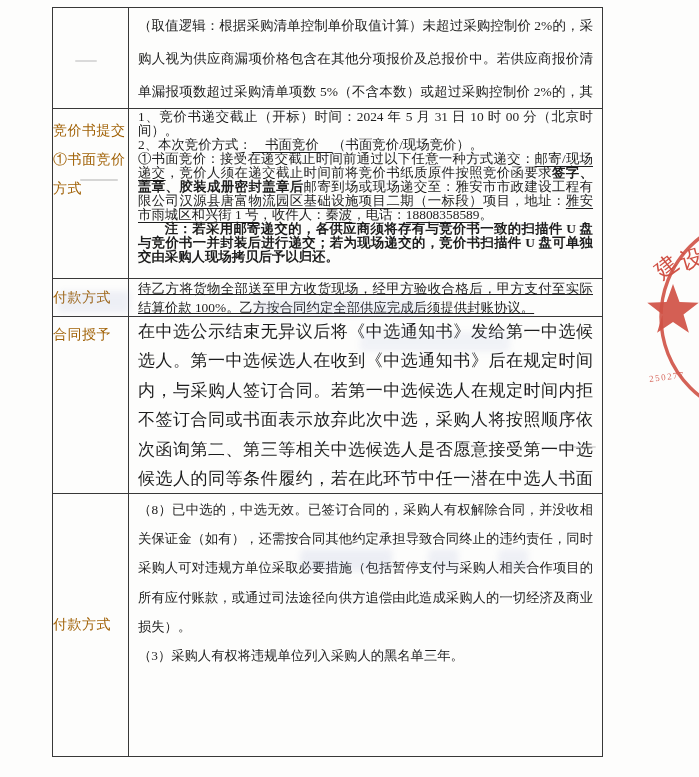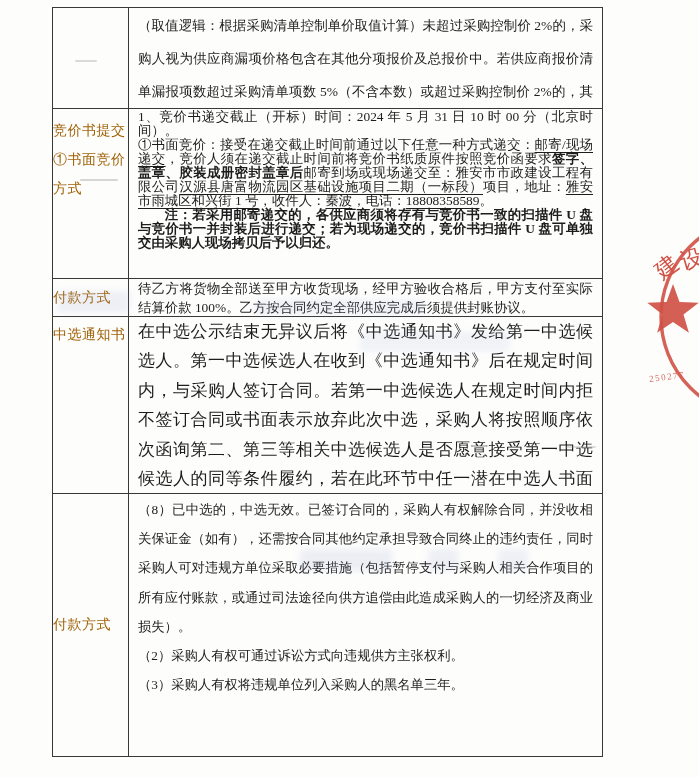--- a/index.html
+++ b/index.html
@@ -33,21 +33,21 @@
   }
   .r2 .t-label{justify-content:flex-start;padding-top:7px;line-height:29px;}
   .r4 .t-label{justify-content:flex-start;padding-top:7px;}
   .t-content{
     flex:1;box-sizing:border-box;padding:0 9px;overflow:hidden;
     text-align:justify;word-break:break-all;color:#1d1d1d;
   }
   .t-content p{margin:0;text-align:justify;}
   .r1 .t-content{font-size:13.5px;line-height:33.2px;padding-top:1px;}
   .r2 .t-content{font-size:13.4px;line-height:14px;padding-top:1px;}
-  .r3 .t-content{font-size:13.4px;line-height:18.8px;padding-top:1px;}
+  .r3 .t-content{font-size:13.4px;line-height:18.8px;padding-top:1px;text-decoration:underline;}
   .r4 .t-content{font-size:17px;line-height:29.4px;}
   .r5 .t-content{font-size:13.3px;line-height:29.2px;padding-top:1px;}
   .indent{text-indent:2em;}
   .seg-b{font-weight:bold;}
   .seg-u{text-decoration:underline;text-underline-offset:2.5px;}
   
   .seal{position:absolute;left:647px;top:236px;width:52px;height:162px;overflow:hidden;}
   .seal svg{display:block;}
   
   .bleed{position:absolute;background:#8a97c9;filter:blur(3px);border-radius:4px;transform:scaleX(-1) skewX(3deg);}
@@ -68,50 +68,50 @@
     </div>
 
     <div class="t-row r2">
       <div class="t-label">
         <span>竞价书提交</span>
         <span>①书面竞价</span>
         <span>方式</span>
       </div>
       <div class="t-content">
         <p><span>1、竞价书递交截止（开标）时间：2024 年 5 月 31 日 10 时 00 分（北京时间）。</span></p>
+        <p><span>2、本次竞价方式：</span><span class="seg-u">　书面竞价　</span><span>（书面竞价/现场竞价）。</span></p>
         <p><span>①书面竞价：接受在递交截止时间前通过以下任意一种方式递交：</span><span class="seg-u">邮寄/现场递交</span><span>，竞价人须在递交截止时间前将竞价书纸质原件按照竞价函要求</span><span class="seg-b">签字、盖章、胶装成册密封盖章后</span><span>邮寄到场或现场递交至：雅安市市政建设工程有限公司</span><span class="seg-u">汉源县唐富物流园区基础设施项目二期（一标段）</span><span>项目，地址：</span><span class="seg-u">雅安市雨城区和兴街 1 号</span><span>，收件人：</span><span class="seg-u">秦波</span><span>，电话：</span><span class="seg-u">18808358589</span><span>。</span></p>
         <p class="indent"><span class="seg-b">注：若采用邮寄递交的，各供应商须将存有与竞价书一致的扫描件 U 盘与竞价书一并封装后进行递交；若为现场递交的，竞价书扫描件 U 盘可单独交由采购人现场拷贝后予以归还。</span></p>
       </div>
     </div>
 
     <div class="t-row r3">
       <div class="t-label">
         <span>付款方式</span>
       </div>
       <div class="t-content">
         <p><span>待乙方将货物全部送至甲方收货现场，经甲方验收合格后，甲方支付至实际结算价款 100%。乙方按合同约定全部供应完成后须提供封账协议。</span></p>
       </div>
     </div>
 
     <div class="t-row r4">
       <div class="t-label">
-        <span>中选通知书</span>
+        <span>合同授予</span>
       </div>
       <div class="t-content">
         <p><span>在中选公示结束无异议后将《中选通知书》发给第一中选候选人。第一中选候选人在收到《中选通知书》后在规定时间内，与采购人签订合同。若第一中选候选人在规定时间内拒不签订合同或书面表示放弃此次中选，采购人将按照顺序依次函询第二、第三等相关中选候选人是否愿意接受第一中选候选人的同等条件履约，若在此环节中任一潜在中选人书面承诺接受第一中选候选人同等价格和同等条件履约，则确定为中选人，并通过城投公司官网发布公示。</span></p>
       </div>
     </div>
 
     <div class="t-row r5">
       <div class="t-label">
         <span>付款方式</span>
       </div>
       <div class="t-content">
         <p><span>（8）已中选的，中选无效。已签订合同的，采购人有权解除合同，并没收相关保证金（如有），还需按合同其他约定承担导致合同终止的违约责任，同时采购人可对违规方单位采取必要措施（包括暂停支付与采购人相关合作项目的所有应付账款，或通过司法途径向供方追偿由此造成采购人的一切经济及商业损失）。</span></p>
-        <p><span>（2）采购人有权可通过诉讼方式向违规供方主张权利。</span></p>
         <p><span>（3）采购人有权将违规单位列入采购人的黑名单三年。</span></p>
       </div>
     </div>
 
   </div>
 
   <div class="seal">
     <svg width="52" height="162" viewBox="0 0 52 162" xmlns="http://www.w3.org/2000/svg">
       <g fill="#c93527" stroke="none" opacity="0.86">
         <circle cx="114" cy="81" r="100" fill="none" stroke="#c93527" stroke-width="3.4" opacity="0.9"></circle>

